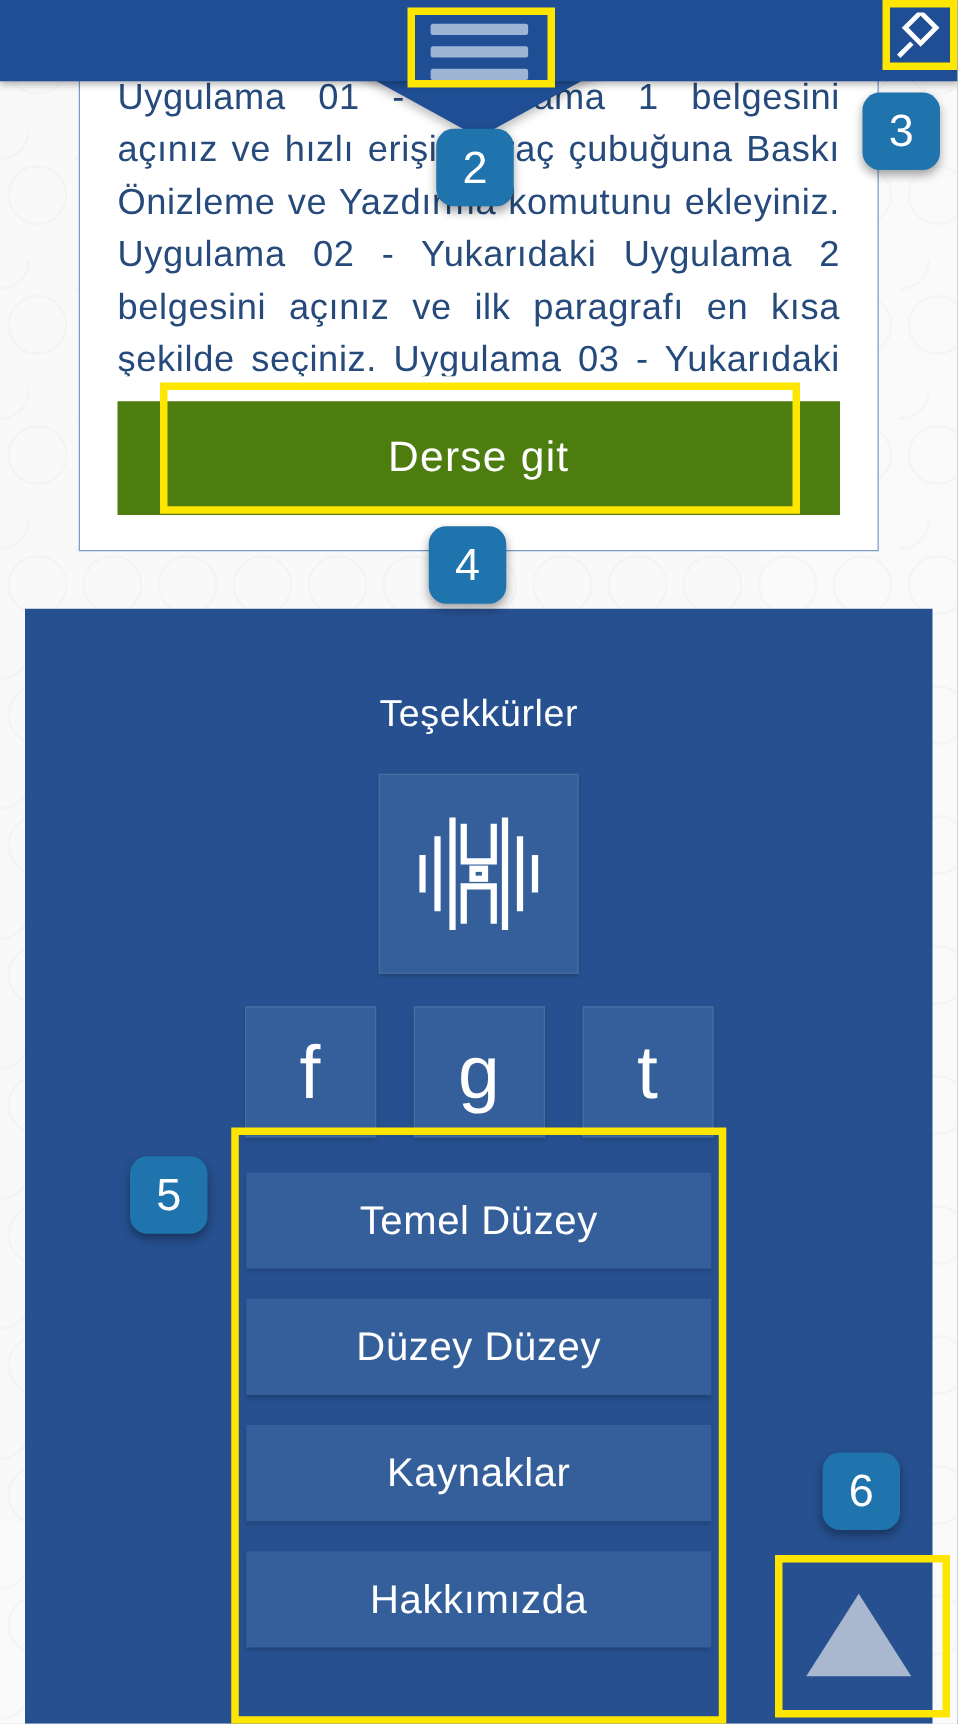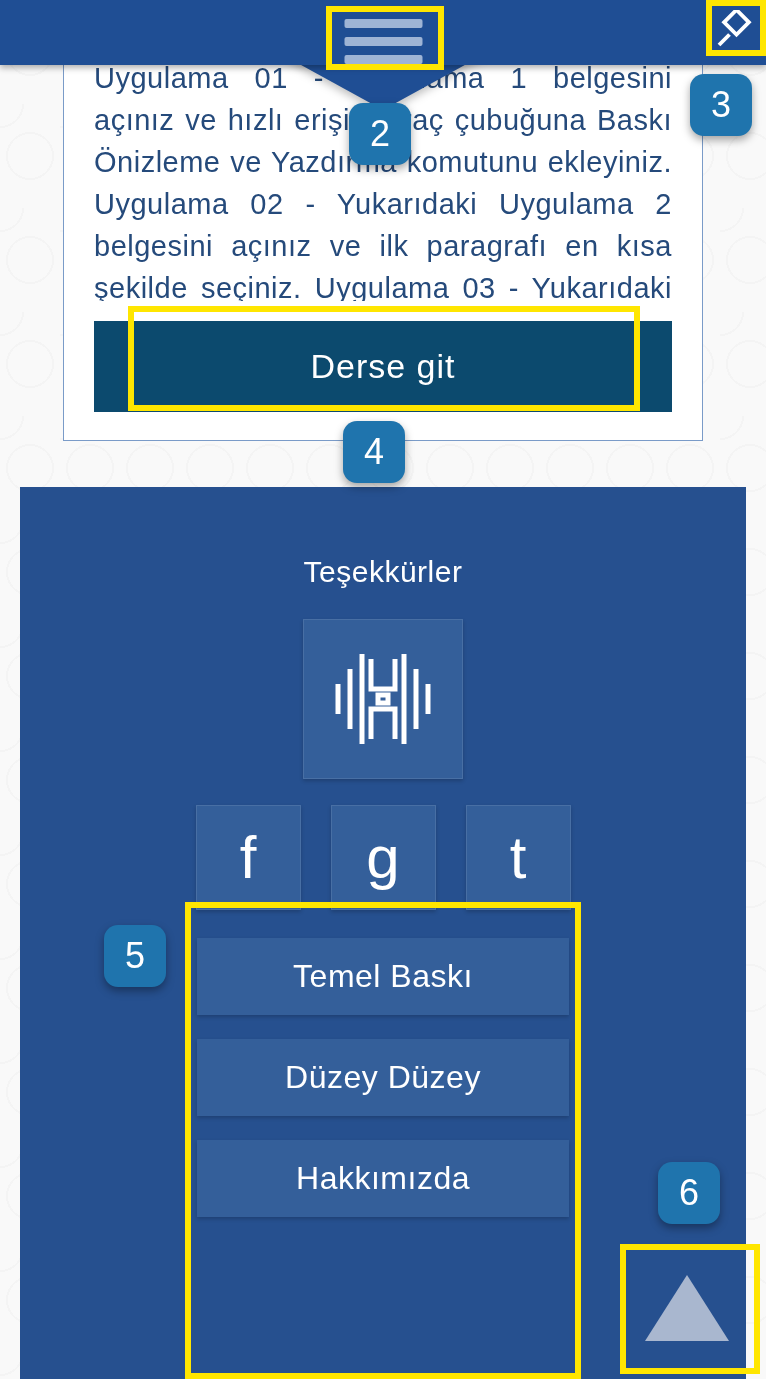--- a/index.html
+++ b/index.html
@@ -61,21 +61,21 @@
     border: 1px solid #7a9bc8; padding: 0 30px 28px;
     position: relative; top: -65px;
   }
   .card-text {
     color: #254a7b; font-size: 29px; line-height: 42px; text-align: justify;
     height: 300px; overflow: hidden; letter-spacing: .5px;
     padding-top: 56px; 
   }
   .card-btn {
     display: block; width: 100%; margin-top: 20px;
-    background: #0c4a6e; color: #fff; border: none;
+    background: #4d7c0f; color: #fff; border: none;
     font-size: 34px; padding: 26px 0; cursor: pointer; font-family: inherit;
     letter-spacing: 1px;
   }
 
   
   .footer {
     position: absolute; left: 20px; top: 487px; width: 726px; height: 892px;
     background: #26508f; color: #fff; z-index: 5;
     display: flex; flex-direction: column; align-items: center;
     padding-top: 68px;
@@ -152,22 +152,23 @@
         <rect x="50" y="56" width="10" height="8"></rect>
       </g>
     </svg>
   </div>
   <div class="social-row">
     <div class="social-btn">f</div>
     <div class="social-btn">g</div>
     <div class="social-btn">t</div>
   </div>
   <div class="footer-nav">
-    <button class="footer-nav-btn">Temel Baskı</button>
+    <button class="footer-nav-btn">Temel Düzey</button>
     <button class="footer-nav-btn">Düzey Düzey</button>
+    <button class="footer-nav-btn">Kaynaklar</button>
     <button class="footer-nav-btn">Hakkımızda</button>
   </div>
 </div>
 
 <div class="scroll-top">
   <div class="tri"></div>
 </div>
 
 <div class="hl" style="left:326px; top:6px; width:118px; height:64px;"></div>
 <div class="hl-num" style="left:349px; top:103px;">2</div>

